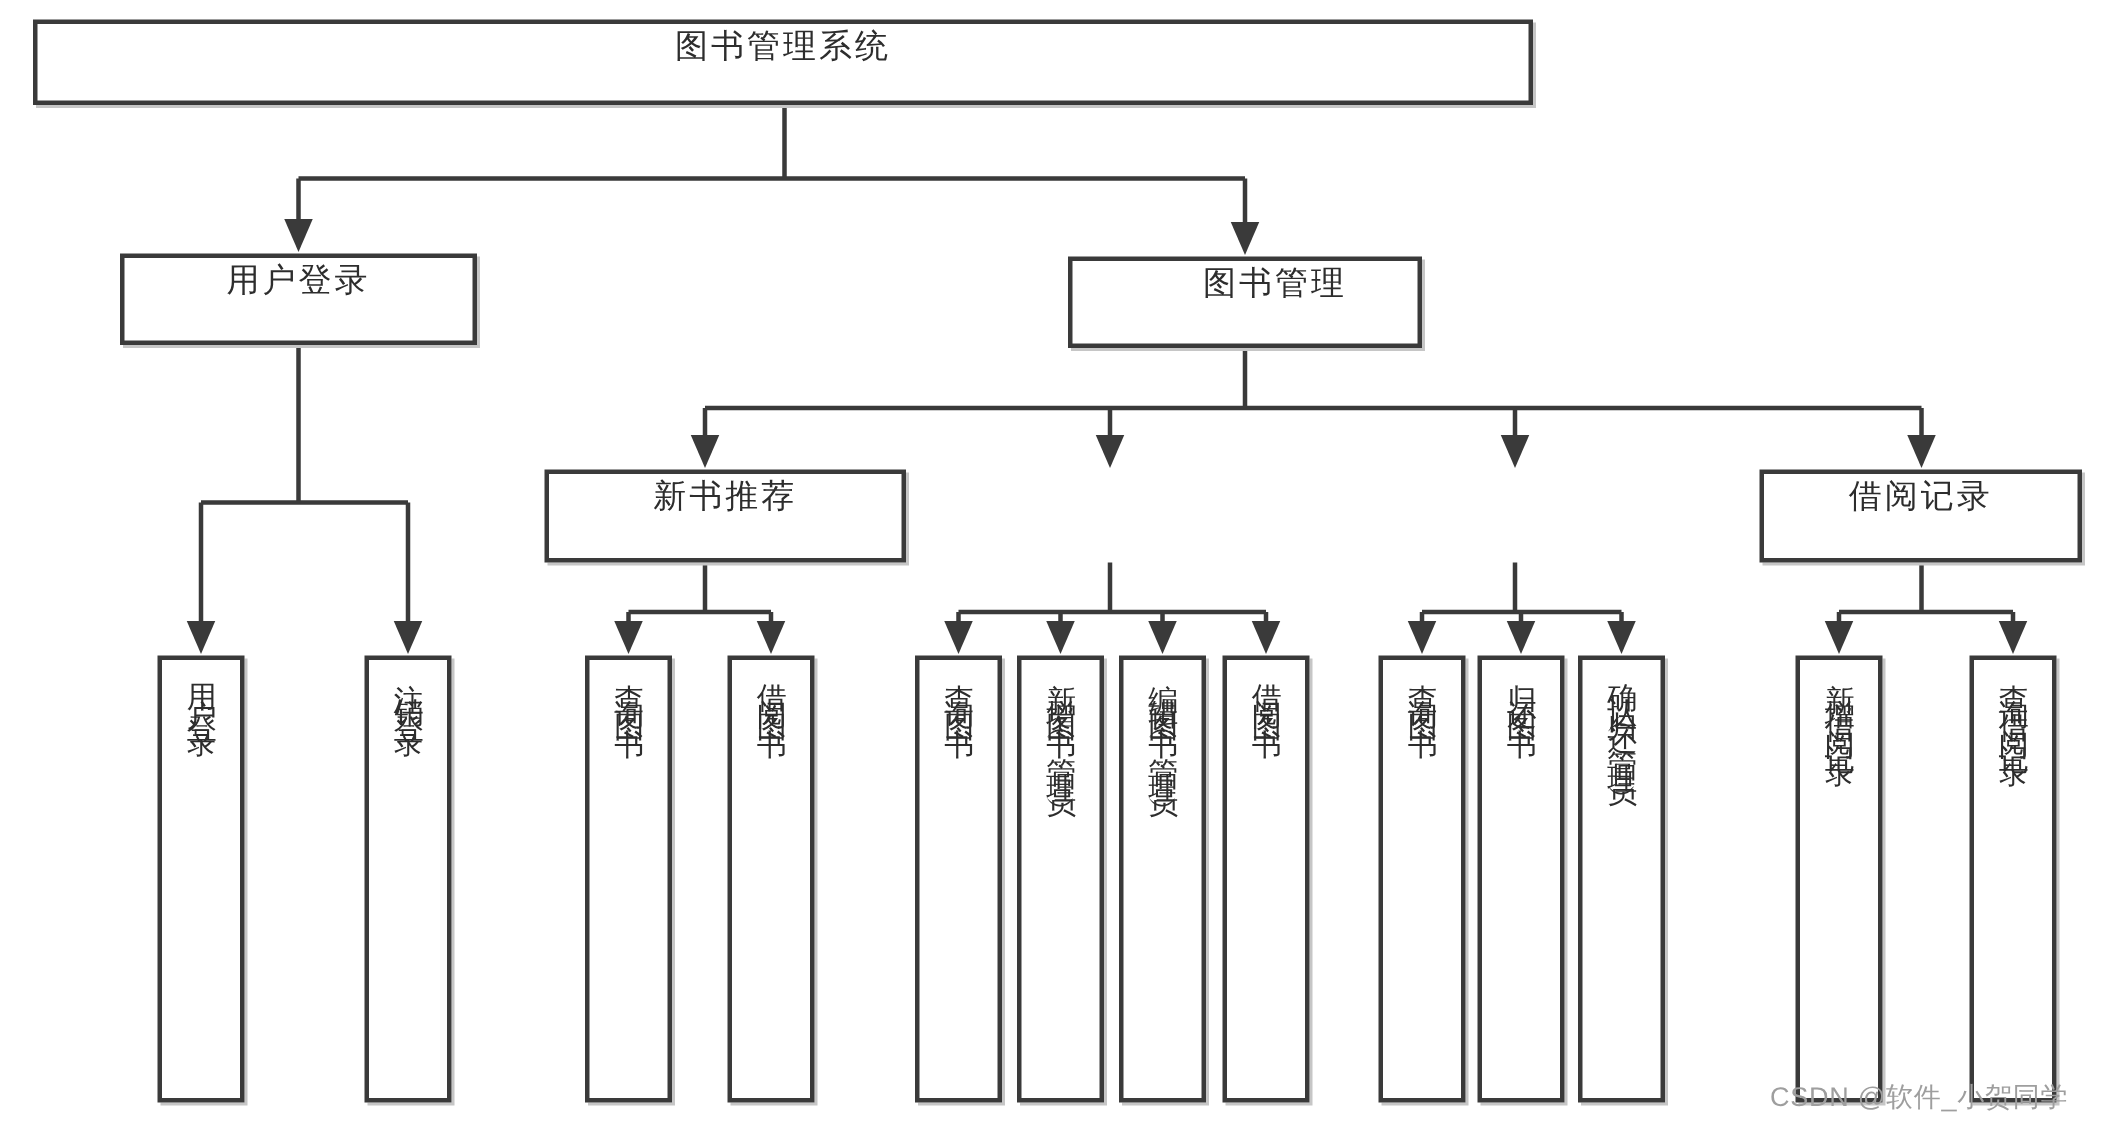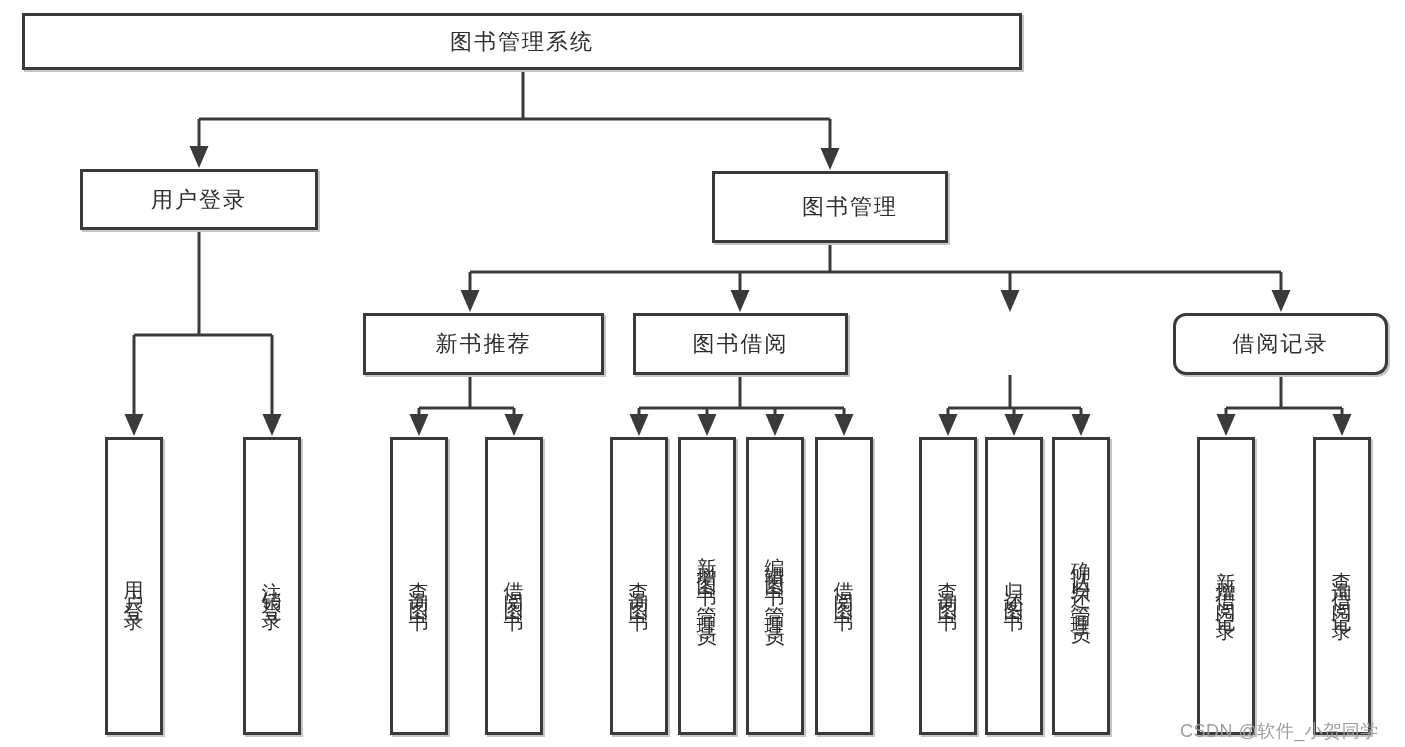--- a/index.html
+++ b/index.html
@@ -34,21 +34,21 @@
   svg.wires polygon {
     fill: var(--line);
     stroke: none;
   }
   .node {
     position: absolute;
     background: var(--box-bg);
     border: 3px solid var(--line);
     box-shadow: 2px 2px 0 #c6c6c6;
     display: flex;
-    align-items: center;
+    align-items: flex-start;
     justify-content: center;
     color: var(--text);
   }
   .h-node { font-size: 22px; letter-spacing: 2px; }
   .v-node { font-size: 20px; }
   .v-node .vtext {
     writing-mode: vertical-rl;
     text-orientation: mixed;
     letter-spacing: 10px;
     line-height: 1;
@@ -104,31 +104,28 @@
     <polygon points="1332.5,414 1351.5,414 1342,436"></polygon>
   </svg>
 
   <div class="node h-node" style="left:22px; top:13px; width:1000px; height:57px;">
     <span>图书管理系统</span>
   </div>
 
   <div class="node h-node" style="left:80px; top:169px; width:238px; height:61px;">
     <span>用户登录</span>
   </div>
-  <div class="node h-node" style="left:712px; top:171px; width:236px; height:72px;padding-left:40px;">
+  <div class="node h-node" style="left:712px; top:171px; width:236px; height:61px;padding-left:40px;">
     <span>图书管理</span>
   </div>
 
   <div class="node h-node" style="left:363px; top:313px; width:241px; height:62px;">
     <span>新书推荐</span>
   </div>
-  <div class="node h-node" style="left:633px; top:313px; width:215px; height:62px;">
-    <span>图书借阅</span>
-  </div>
-  <div class="node h-node" style="left:1173px; top:313px; width:215px; height:62px;border-radius:13px;">
+  <div class="node h-node" style="left:1173px; top:313px; width:215px; height:62px;">
     <span>借阅记录</span>
   </div>
 
   <div class="node v-node" style="left:105px; top:437px; width:58px; height:298px;">
     <span class="vtext">用户登录</span>
   </div>
   <div class="node v-node" style="left:243px; top:437px; width:58px; height:298px;">
     <span class="vtext">注销登录</span>
   </div>
 

